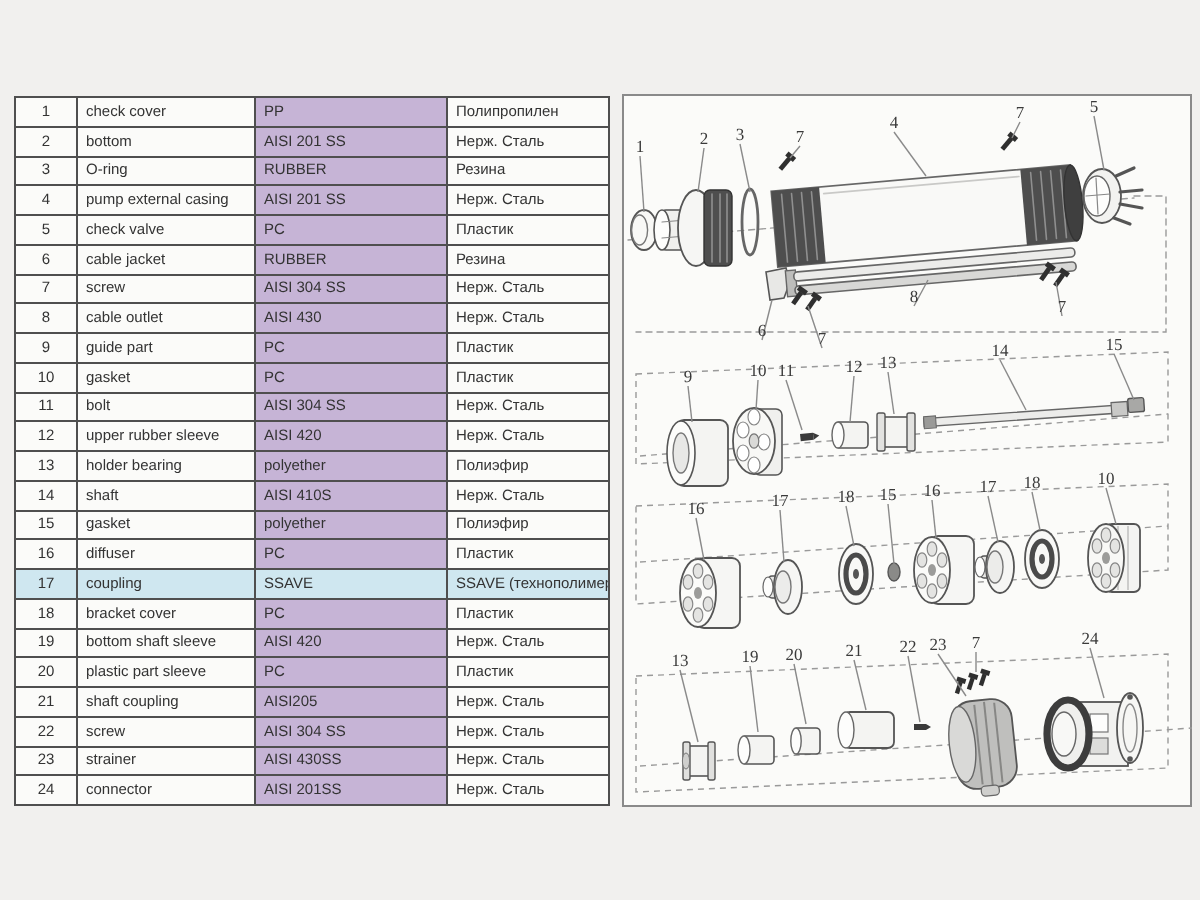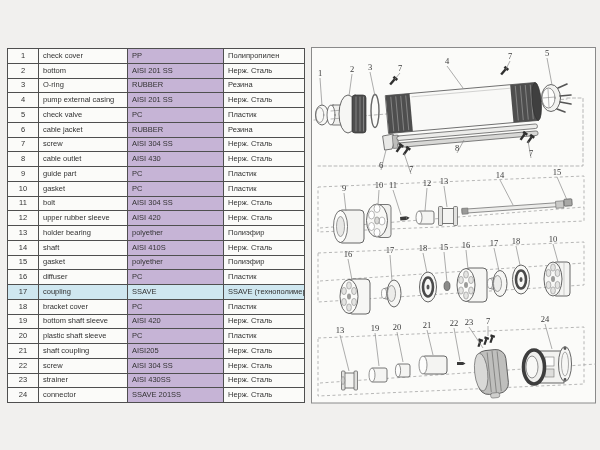--- a/index.html
+++ b/index.html
@@ -157,21 +157,21 @@
             <td class="c-rus">Пластик</td>
           </tr>
           <tr>
             <td class="c-num">19</td>
             <td class="c-part">bottom shaft sleeve</td>
             <td class="c-mat">AISI 420</td>
             <td class="c-rus">Нерж. Сталь</td>
           </tr>
           <tr>
             <td class="c-num">20</td>
-            <td class="c-part">plastic shaft sleeve</td>
+            <td class="c-part">plastic part sleeve</td>
             <td class="c-mat">PC</td>
             <td class="c-rus">Пластик</td>
           </tr>
           <tr>
             <td class="c-num">21</td>
             <td class="c-part">shaft coupling</td>
             <td class="c-mat">AISI205</td>
             <td class="c-rus">Нерж. Сталь</td>
           </tr>
           <tr>
@@ -182,21 +182,21 @@
           </tr>
           <tr>
             <td class="c-num">23</td>
             <td class="c-part">strainer</td>
             <td class="c-mat">AISI 430SS</td>
             <td class="c-rus">Нерж. Сталь</td>
           </tr>
           <tr>
             <td class="c-num">24</td>
             <td class="c-part">connector</td>
-            <td class="c-mat">SSAVE 201SS</td>
+            <td class="c-mat">AISI 201SS</td>
             <td class="c-rus">Нерж. Сталь</td>
           </tr>
         </tbody>
     </table>
   </div>
 
   <svg class="diagram-svg" width="600" height="450" viewBox="0 0 600 450">
 
     <rect x="311.5" y="47.5" width="284" height="355.5" fill="#fbfbf9" stroke="#8a8a8a" stroke-width="1"></rect>
 

